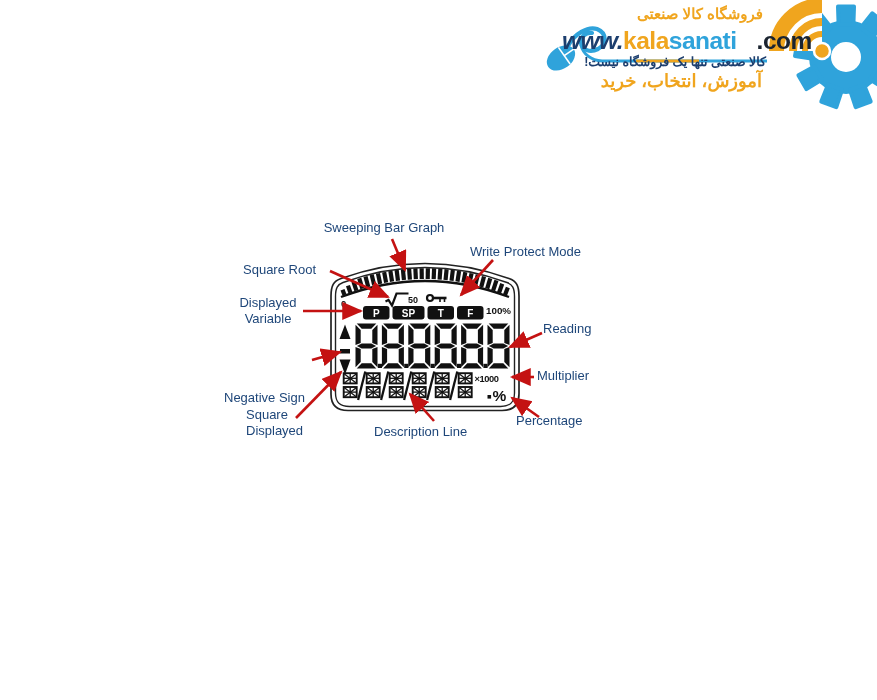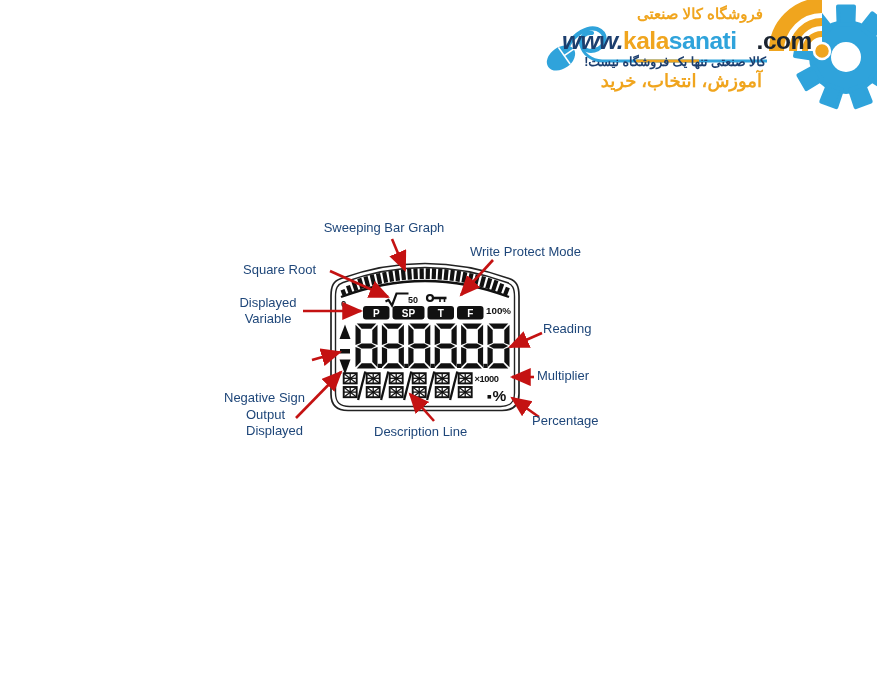--- a/index.html
+++ b/index.html
@@ -289,18 +289,18 @@
   <div class="lbl" style="left:470px;top:244px;">Write Protect Mode</div>
   <div class="lbl" style="left:243px;top:262px;">Square Root</div>
   <div class="lbl center" style="left:222px;top:295px;width:92px;text-align:center;">
     <div>Displayed</div>
     <div>Variable</div>
   </div>
   <div class="lbl" style="left:224px;top:354px;margin-top:36px;">Negative Sign</div>
   <div class="lbl" style="left:543px;top:321px;">Reading</div>
   <div class="lbl" style="left:537px;top:368px;">Multiplier</div>
   <div class="lbl" style="left:246px;top:407px;">
-    <div>Output</div>
+    <div>Square</div>
     <div>Displayed</div>
   </div>
   <div class="lbl" style="left:374px;top:424px;">Description Line</div>
-  <div class="lbl" style="left:532px;top:413px;">Percentage</div>
+  <div class="lbl" style="left:516px;top:413px;">Percentage</div>
 </div>
 
 </body></html>

